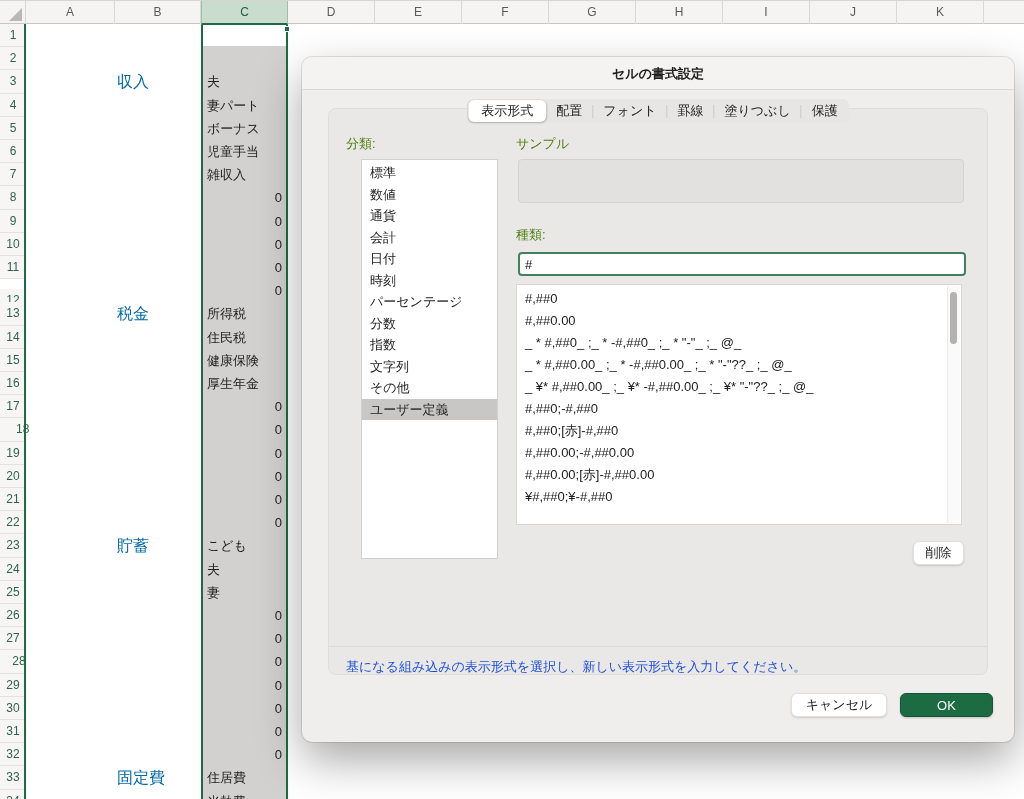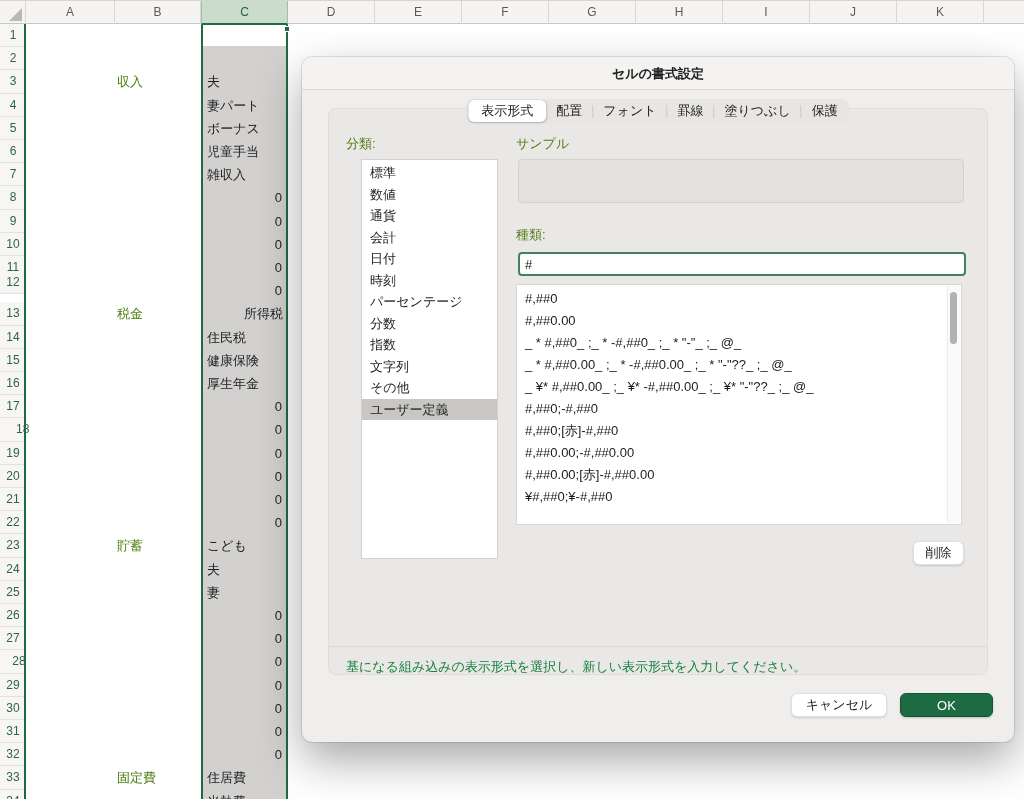--- a/index.html
+++ b/index.html
@@ -32,21 +32,21 @@
   }
   .row-gutter-cell{
     position:absolute;left:0;width:26px;background:#f7f6f4;
     border-bottom:1px solid #e3e2e0;font-size:12px;color:#2f6448;
     text-align:center;
   }
   .gutter-green-edge{
     position:absolute;left:24px;top:24px;width:2px;height:775px;background:#1f6a43;
   }
   .b-label{
-    position:absolute;left:117px;width:84px;font-size:13px;color:#4d7c0f;
+    position:absolute;left:117px;width:84px;font-size:16px;color:#0369a1;
     white-space:nowrap;overflow:hidden;
   }
   
   #colC{
     position:absolute;left:201px;top:24px;width:87px;height:775px;
     background:#d2d1d0;border-left:2px solid #1f6a43;border-right:2px solid #1f6a43;
   }
   #colC .active-cell{
     position:absolute;left:0;top:0;right:0;height:22px;background:#ffffff;
   }
@@ -127,21 +127,21 @@
   .btn{
     font-size:13px;font-family:inherit;border-radius:6px;cursor:default;
     display:flex;align-items:center;justify-content:center;
   }
   .btn.white{
     background:#ffffff;border:1px solid rgba(0,0,0,.12);
     box-shadow:0 1px 2px rgba(0,0,0,.15);color:#1e1e1e;
   }
   .del-btn{position:absolute;left:584px;top:432px;width:51px;height:24px;}
   .panel-divider{position:absolute;left:0;right:0;top:537px;height:1px;background:#dad9d7;}
-  .help-text{position:absolute;left:17px;top:549px;font-size:13px;color:#15803d;white-space:nowrap;}
+  .help-text{position:absolute;left:17px;top:549px;font-size:13px;color:#1d4ed8;white-space:nowrap;}
   .cancel-btn{position:absolute;left:489px;top:636px;width:96px;height:24px;}
   .ok-btn{
     position:absolute;left:598px;top:636px;width:93px;height:24px;
     background:#1d6b42;color:#ffffff;border:1px solid #165634;
     box-shadow:0 1px 2px rgba(0,0,0,.2);font-weight:500;
   }
 </style>
 </head>
 <body>
 
@@ -153,21 +153,21 @@
         <div class="row-gutter-cell" style="top: 47.2px; height: 23.2px; line-height: 23.2px;">2</div>
         <div class="row-gutter-cell" style="top: 70.4px; height: 23.2px; line-height: 23.2px;">3</div>
         <div class="row-gutter-cell" style="top: 93.6px; height: 23.2px; line-height: 23.2px;">4</div>
         <div class="row-gutter-cell" style="top: 116.8px; height: 23.2px; line-height: 23.2px;">5</div>
         <div class="row-gutter-cell" style="top: 140px; height: 23.2px; line-height: 23.2px;">6</div>
         <div class="row-gutter-cell" style="top: 163.2px; height: 23.2px; line-height: 23.2px;">7</div>
         <div class="row-gutter-cell" style="top: 186.4px; height: 23.2px; line-height: 23.2px;">8</div>
         <div class="row-gutter-cell" style="top: 209.6px; height: 23.2px; line-height: 23.2px;">9</div>
         <div class="row-gutter-cell" style="top: 232.8px; height: 23.2px; line-height: 23.2px;">10</div>
         <div class="row-gutter-cell" style="top: 256px; height: 23.2px; line-height: 23.2px;">11</div>
-        <div class="row-gutter-cell" style="top: 271px; height: 23.2px; line-height: 23.2px;">12</div>
+        <div class="row-gutter-cell" style="top: 289px; height: 23.2px; line-height: 23.2px;">12</div>
         <div class="row-gutter-cell" style="top: 302.4px; height: 23.2px; line-height: 23.2px;">13</div>
         <div class="row-gutter-cell" style="top: 325.6px; height: 23.2px; line-height: 23.2px;">14</div>
         <div class="row-gutter-cell" style="top: 348.8px; height: 23.2px; line-height: 23.2px;">15</div>
         <div class="row-gutter-cell" style="top: 372px; height: 23.2px; line-height: 23.2px;">16</div>
         <div class="row-gutter-cell" style="top: 395.2px; height: 23.2px; line-height: 23.2px;">17</div>
         <div class="row-gutter-cell" style="top: 418.4px; height: 23.2px; line-height: 23.2px; padding-left: 16px;">18</div>
         <div class="row-gutter-cell" style="top: 441.6px; height: 23.2px; line-height: 23.2px;">19</div>
         <div class="row-gutter-cell" style="top: 464.8px; height: 23.2px; line-height: 23.2px;">20</div>
         <div class="row-gutter-cell" style="top: 488px; height: 23.2px; line-height: 23.2px;">21</div>
         <div class="row-gutter-cell" style="top: 511.2px; height: 23.2px; line-height: 23.2px;">22</div>
@@ -198,21 +198,21 @@
           <div class="c-cell left" style="top: 46.4px; height: 23.2px; line-height: 23.2px;">夫</div>
           <div class="c-cell left" style="top: 69.6px; height: 23.2px; line-height: 23.2px;">妻パート</div>
           <div class="c-cell left" style="top: 92.8px; height: 23.2px; line-height: 23.2px;">ボーナス</div>
           <div class="c-cell left" style="top: 116px; height: 23.2px; line-height: 23.2px;">児童手当</div>
           <div class="c-cell left" style="top: 139.2px; height: 23.2px; line-height: 23.2px;">雑収入</div>
           <div class="c-cell right" style="top: 162.4px; height: 23.2px; line-height: 23.2px;">0</div>
           <div class="c-cell right" style="top: 185.6px; height: 23.2px; line-height: 23.2px;">0</div>
           <div class="c-cell right" style="top: 208.8px; height: 23.2px; line-height: 23.2px;">0</div>
           <div class="c-cell right" style="top: 232px; height: 23.2px; line-height: 23.2px;">0</div>
           <div class="c-cell right" style="top: 255.2px; height: 23.2px; line-height: 23.2px;">0</div>
-          <div class="c-cell left" style="top: 278.4px; height: 23.2px; line-height: 23.2px; margin-left: 37px;">所得税</div>
+          <div class="c-cell left" style="top: 278.4px; height: 23.2px; line-height: 23.2px;">所得税</div>
           <div class="c-cell left" style="top: 301.6px; height: 23.2px; line-height: 23.2px;">住民税</div>
           <div class="c-cell left" style="top: 324.8px; height: 23.2px; line-height: 23.2px;">健康保険</div>
           <div class="c-cell left" style="top: 348px; height: 23.2px; line-height: 23.2px;">厚生年金</div>
           <div class="c-cell right" style="top: 371.2px; height: 23.2px; line-height: 23.2px;">0</div>
           <div class="c-cell right" style="top: 394.4px; height: 23.2px; line-height: 23.2px;">0</div>
           <div class="c-cell right" style="top: 417.6px; height: 23.2px; line-height: 23.2px;">0</div>
           <div class="c-cell right" style="top: 440.8px; height: 23.2px; line-height: 23.2px;">0</div>
           <div class="c-cell right" style="top: 464px; height: 23.2px; line-height: 23.2px;">0</div>
           <div class="c-cell right" style="top: 487.2px; height: 23.2px; line-height: 23.2px;">0</div>
           <div class="c-cell left" style="top: 510.4px; height: 23.2px; line-height: 23.2px;">こども</div>

